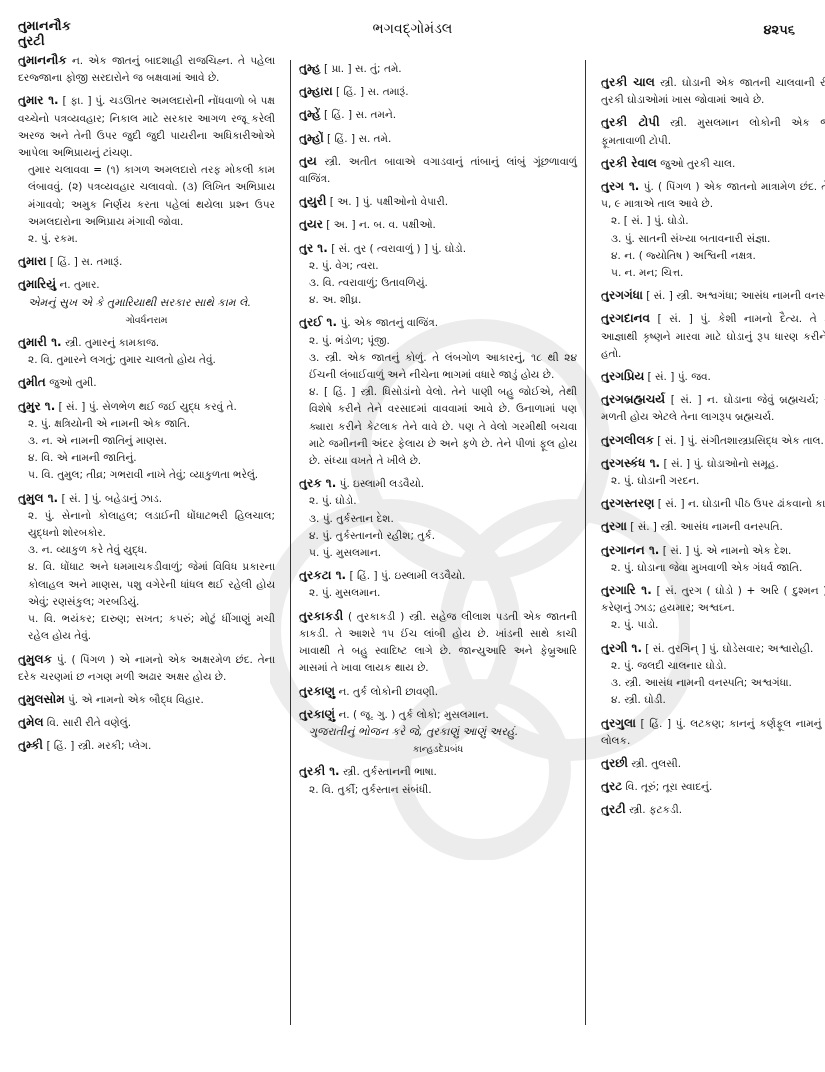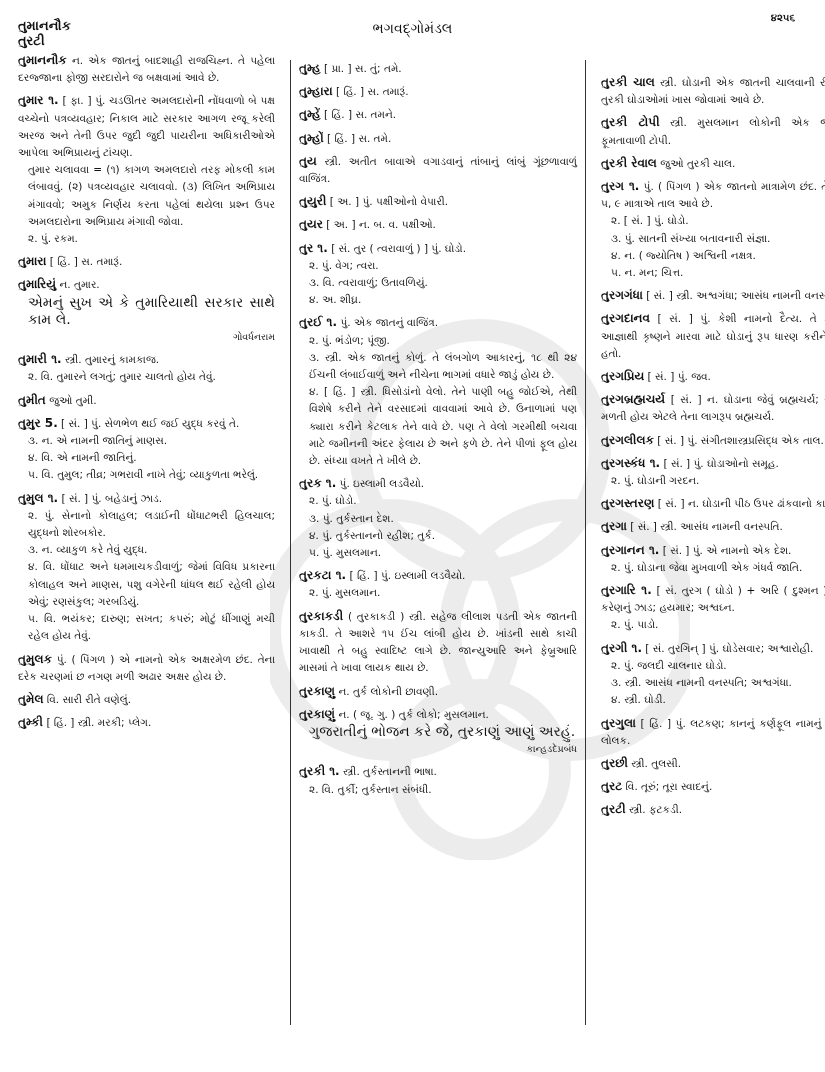--- a/index.html
+++ b/index.html
@@ -9,37 +9,37 @@
   }
   .watermark {
     position: absolute; left: 270px; top: 300px; width: 420px; height: 560px;
     pointer-events: none; opacity: 0.07;
   }
   .header {
     position: absolute; top: 0; left: 0; width: 825px; height: 50px;
   }
   .guide-left { position: absolute; left: 18px; top: 18px; font-size: 13px; font-weight: bold; line-height: 15px; }
   .guide-title { position: absolute; left: 0; width: 825px; top: 20px; text-align: center; font-size: 14px; }
-  .page-num { position: absolute; right: 30px; top: 12px; font-size: 10px; font-weight: bold; }
+  .page-num { position: absolute; right: 30px; top: 22px; font-size: 13px; font-weight: bold; }
   .columns {
     position: absolute; top: 52px; left: 18px; width: 795px; height: 1000px;
     display: flex;
     gap: 7px;
   }
   .col {
     flex: 0 0 auto; box-sizing: border-box; padding: 0 8px; font-size: 10.5px; line-height: 17.2px;
   }
   .col.c1 { width: 265px; padding-left: 0; }
   .col.c2 { width: 296px; border-left: 1.5px solid #333; border-right: 1.5px solid #333; height: 965px; margin-top: 8px; }
   .col.c3 { width: 258px; padding-right: 0; margin-top: 22px; }
   .entry { margin-bottom: 6px; text-align: justify; }
   .hw { font-weight: bold; font-size: 12px; }
   .sub { padding-left: 10px; }
-  .quote { padding-left: 10px; font-size: 14px; }
-  .quote-src { text-align: right; font-size: 9.5px; }
+  .quote { padding-left: 10px; font-size: 11px; font-style: italic; }
+  .quote-src { text-align: center; font-size: 9.5px; }
 </style>
 </head>
 <body>
 
 <svg class="watermark" viewBox="0 0 420 560">
   <circle cx="210" cy="150" r="120" fill="none" stroke="#000" stroke-width="22"></circle>
   <circle cx="120" cy="330" r="120" fill="none" stroke="#000" stroke-width="22"></circle>
   <circle cx="300" cy="330" r="120" fill="none" stroke="#000" stroke-width="22"></circle>
   <circle cx="210" cy="470" r="80" fill="none" stroke="#000" stroke-width="22"></circle>
 </svg>
@@ -54,23 +54,24 @@
 </div>
 
 <div class="columns">
   <div class="col c1">
       <div class="entry"><span class="hw">તુમાનનૌક</span> <span>ન. એક જાતનું બાદશાહી રાજચિહ્ન. તે પહેલા દરજ્જાના ફોજી સરદારોને જ બક્ષવામાં આવે છે.</span></div>
       <div class="entry"><span class="hw">તુમાર ૧.</span> <span>[ ફા. ] પું. ચડઊતર અમલદારોની નોંધવાળો બે પક્ષ વચ્ચેનો પત્રવ્યવહાર; નિકાલ માટે સરકાર આગળ રજૂ કરેલી અરજ અને તેની ઉપર જુદી જુદી પાયરીના અધિકારીઓએ આપેલા અભિપ્રાયનું ટાંચણ.</span><div class="sub">તુમાર ચલાવવા = (૧) કાગળ અમલદારો તરફ મોકલી કામ લંબાવવું. (૨) પત્રવ્યવહાર ચલાવવો. (૩) લિખિત અભિપ્રાય મંગાવવો; અમુક નિર્ણય કરતા પહેલાં થયેલા પ્રશ્ન ઉપર અમલદારોના અભિપ્રાય મંગાવી જોવા.</div><div class="sub">૨. પું. રકમ.</div></div>
       <div class="entry"><span class="hw">તુમારા</span> <span>[ હિં. ] સ. તમારૂં.</span></div>
       <div class="entry"><span class="hw">તુમારિયું</span> <span>ન. તુમાર.</span><div class="quote">એમનું સુખ એ કે તુમારિયાથી સરકાર સાથે કામ લે.</div><div class="quote-src">ગોવર્ધનરામ</div></div>
       <div class="entry"><span class="hw">તુમારી ૧.</span> <span>સ્ત્રી. તુમારનું કામકાજ.</span><div class="sub">૨. વિ. તુમારને લગતું; તુમાર ચાલતો હોય તેવું.</div></div>
       <div class="entry"><span class="hw">તુમીત</span> <span>જુઓ તુમી.</span></div>
-      <div class="entry"><span class="hw">તુમુર 5.</span> <span>[ સં. ] પું. સેળભેળ થઈ જઈ યુદ્ધ કરવું તે.</span><div class="sub">૩. ન. એ નામની જાતિનું માણસ.</div><div class="sub">૪. વિ. એ નામની જાતિનું.</div><div class="sub">૫. વિ. તુમુલ; તીવ્ર; ગભરાવી નાખે તેવું; વ્યાકુળતા ભરેલું.</div></div>
+      <div class="entry"><span class="hw">તુમુર ૧.</span> <span>[ સં. ] પું. સેળભેળ થઈ જઈ યુદ્ધ કરવું તે.</span><div class="sub">૨. પું. ક્ષત્રિયોની એ નામની એક જાતિ.</div><div class="sub">૩. ન. એ નામની જાતિનું માણસ.</div><div class="sub">૪. વિ. એ નામની જાતિનું.</div><div class="sub">૫. વિ. તુમુલ; તીવ્ર; ગભરાવી નાખે તેવું; વ્યાકુળતા ભરેલું.</div></div>
       <div class="entry"><span class="hw">તુમુલ ૧.</span> <span>[ સં. ] પું. બહેડાનું ઝાડ.</span><div class="sub">૨. પું. સેનાનો કોલાહલ; લડાઈની ધોંધાટભરી હિલચાલ; યુદ્ધનો શોરબકોર.</div><div class="sub">૩. ન. વ્યાકુળ કરે તેવું યુદ્ધ.</div><div class="sub">૪. વિ. ધોંધાટ અને ધમમાચકડીવાળું; જેમાં વિવિધ પ્રકારના કોલાહલ અને માણસ, પશુ વગેરેની ધાંધલ થઈ રહેલી હોય એવું; રણસંકુલ; ગરબડિયું.</div><div class="sub">૫. વિ. ભયંકર; દારુણ; સખત; કપરું; મોટું ધીંગાણું મચી રહેલ હોય તેવું.</div></div>
       <div class="entry"><span class="hw">તુમુલક</span> <span>પું. ( પિંગળ ) એ નામનો એક અક્ષરમેળ છંદ. તેના દરેક ચરણમાં છ નગણ મળી અઢાર અક્ષર હોય છે.</span></div>
+      <div class="entry"><span class="hw">તુમુલસોમ</span> <span>પું. એ નામનો એક બૌદ્ધ વિહાર.</span></div>
       <div class="entry"><span class="hw">તુમેલ</span> <span>વિ. સારી રીતે વણેલું.</span></div>
       <div class="entry"><span class="hw">તુમ્કી</span> <span>[ હિં. ] સ્ત્રી. મરકી; પ્લેગ.</span></div>
     </div>
   <div class="col c2">
       <div class="entry"><span class="hw">તુમ્હ</span> <span>[ પ્રા. ] સ. તું; તમે.</span></div>
       <div class="entry"><span class="hw">તુમ્હારા</span> <span>[ હિં. ] સ. તમારૂં.</span></div>
       <div class="entry"><span class="hw">તુમ્હેં</span> <span>[ હિં. ] સ. તમને.</span></div>
       <div class="entry"><span class="hw">તુમ્હોં</span> <span>[ હિં. ] સ. તમે.</span></div>
       <div class="entry"><span class="hw">તુય</span> <span>સ્ત્રી. અતીત બાવાએ વગાડવાનું તાંબાનું લાંબું ગૂંછળાવાળું વાજિંત્ર.</span></div>
       <div class="entry"><span class="hw">તુયુરી</span> <span>[ અ. ] પું. પક્ષીઓનો વેપારી.</span></div>

